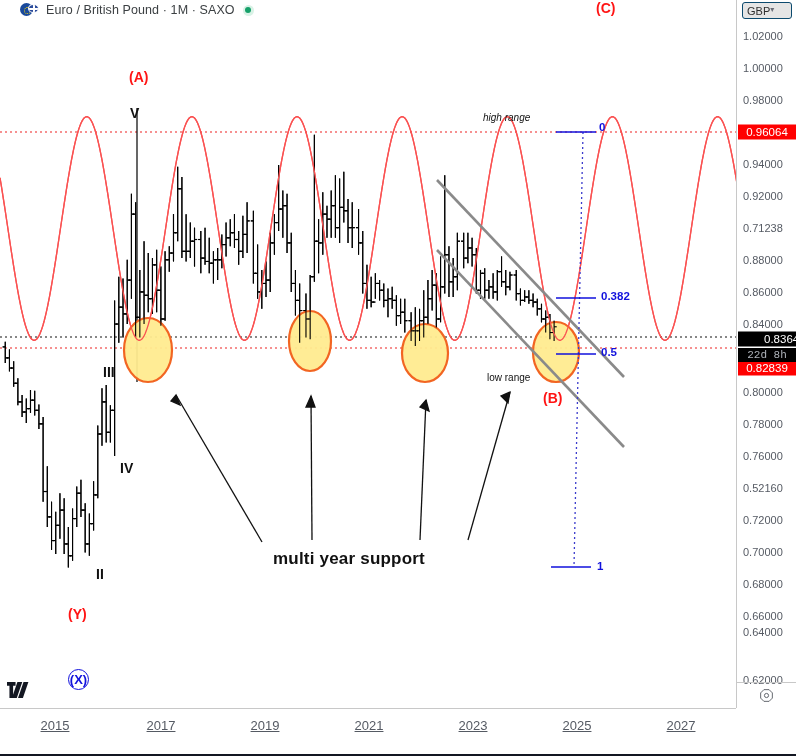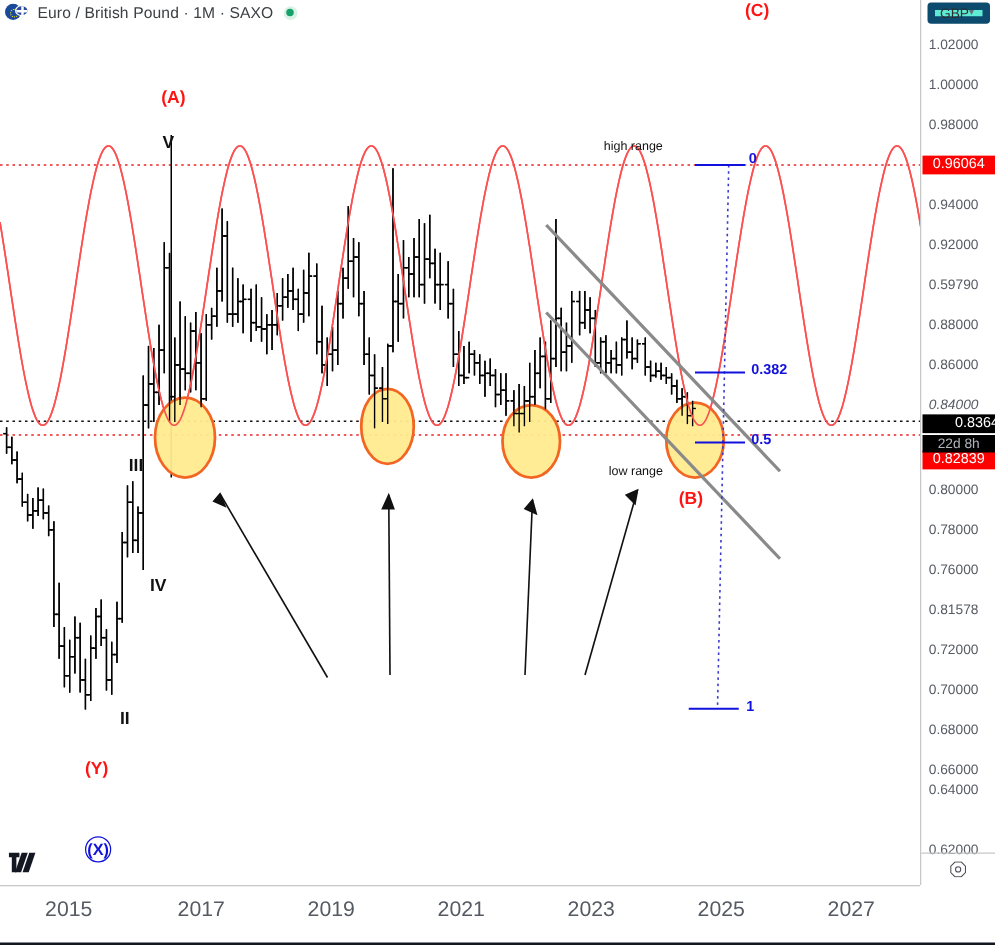--- a/index.html
+++ b/index.html
@@ -15,21 +15,21 @@
     background: #ffffff;
     overflow: hidden;
   }
 
   
   #header {
     position: absolute;
     left: 0; top: 0;
     width: 736px; height: 20px;
     display: flex; align-items: center;
-    padding-left: 4px;
+    padding-left: 20px;
     z-index: 40;
   }
   .flag-pair { position: relative; width: 20px; height: 14px; margin-right: 6px; flex: none; }
   .flag-eu {
     position: absolute; left: 0; top: 0;
     width: 13px; height: 13px; border-radius: 50%;
     background: #19499b;
     overflow: hidden;
   }
   .flag-eu::after {
@@ -93,23 +93,23 @@
     left: 736px; top: 0;
     width: 60px; height: 708px;
     border-left: 1px solid #c8c8c8;
     background: #ffffff;
     z-index: 30;
   }
   #symbol-select {
     position: absolute;
     left: 5px; top: 2px;
     width: 50px; height: 17px;
-    border: 6px solid #0c4a6e;
+    border: 1px solid #0c4a6e;
     border-radius: 3px;
-    background: #5eead4;
+    background: #e5e5e5;
     display: flex; align-items: center;
     justify-content: flex-start;
     padding: 0 4px;
     font-size: 11px;
     color: #2e2e2e;
   }
   #symbol-select .chev {
     font-size: 8px;
     color: #6a6d78;
     transform: translateY(-1px);
@@ -161,24 +161,25 @@
     position: absolute;
     left: 0; top: 708px;
     width: 736px; height: 48px;
     border-top: 1px solid #c8c8c8;
     background: #ffffff;
     z-index: 30;
   }
   .time-label {
     position: absolute;
     top: 9px;
-    font-size: 17px;
+    font-size: 13px;
     color: #555a63;
     transform: translateX(-50%);
     white-space: nowrap;
+    text-decoration: underline;
   }
   #bottom-rule {
     position: absolute;
     left: 0; top: 754px;
     width: 796px; height: 2px;
     background: #131722;
     z-index: 45;
   }
 
   
@@ -1077,23 +1078,24 @@
     <div class="anno anno-red" style="left:129px; top:69px;">(A)</div>
     <div class="anno anno-red" style="left:543px; top:390px;">(B)</div>
     <div class="anno anno-red" style="left:68px; top:606px;">(Y)</div>
     <div id="x-circle" style="left:68px; top:669px;">(X)</div>
 
     <div class="anno anno-black" style="left:130px; top:105px;">V</div>
     <div class="anno anno-black" style="left:103px; top:364px;">III</div>
     <div class="anno anno-black" style="left:120px; top:460px;text-align:right;">IV</div>
     <div class="anno anno-black" style="left:96px; top:566px;">II</div>
 
-    <div class="anno anno-small-black" style="left:483px; top:112px;">high range</div>
+    <div class="anno anno-small-black" style="left:483px; top:112px;font-style:italic;">high range</div>
     <div class="anno anno-small-black" style="left:487px; top:372px;">low range</div>
 
+    <div class="anno anno-support" style="left:273px; top:549px;">multi year support</div>
 
     <div class="anno anno-blue" style="left:599px; top:121px;">0</div>
     <div class="anno anno-blue" style="left:601px; top:290px;">0.382</div>
     <div class="anno anno-blue" style="left:601px; top:346px;">0.5</div>
     <div class="anno anno-blue" style="left:597px; top:560px;">1</div>
   </div>
 
   <div id="tv-logo">
     <svg width="22" height="16" viewBox="0 0 36 26">
       <path d="M0 0 h14 v6 h-4 v20 h-6 v-20 h-4 z" fill="#131722"></path>
@@ -1107,41 +1109,41 @@
       <span>GBP</span>
       <span class="chev">▾</span>
     </div>
     <div id="tick-host">
         <div class="tick-label" style="top: 36px;">1.02000</div>
         <div class="tick-label" style="top: 68px;">1.00000</div>
         <div class="tick-label" style="top: 100px;">0.98000</div>
         <div class="tick-label" style="top: 132px;">0.96000</div>
         <div class="tick-label" style="top: 164px;">0.94000</div>
         <div class="tick-label" style="top: 196px;">0.92000</div>
-        <div class="tick-label" style="top: 228px;">0.59790</div>
+        <div class="tick-label" style="top: 228px;">0.71238</div>
         <div class="tick-label" style="top: 260px;">0.88000</div>
         <div class="tick-label" style="top: 292px;">0.86000</div>
-        <div class="tick-label" style="top: 324px; font-style: italic;">0.84000</div>
+        <div class="tick-label" style="top: 324px;">0.84000</div>
         <div class="tick-label" style="top: 356px;">0.82000</div>
         <div class="tick-label" style="top: 392px;">0.80000</div>
         <div class="tick-label" style="top: 424px;">0.78000</div>
         <div class="tick-label" style="top: 456px;">0.76000</div>
-        <div class="tick-label" style="top: 488px;">0.81578</div>
+        <div class="tick-label" style="top: 488px;">0.52160</div>
         <div class="tick-label" style="top: 520px;">0.72000</div>
         <div class="tick-label" style="top: 552px;">0.70000</div>
         <div class="tick-label" style="top: 584px;">0.68000</div>
         <div class="tick-label" style="top: 616px;">0.66000</div>
         <div class="tick-label" style="top: 632px;">0.64000</div>
         <div class="tick-label" style="top: 680px;">0.62000</div>
       </div>
     <div id="badge-host">
         <div class="price-badge badge-red" style="top: 132px;">0.96064</div>
         <div class="price-badge badge-black" style="top: 339px; padding-left: 26px;">0.83642</div>
         <div class="price-badge badge-red" style="top: 368px;">0.82839</div>
-        <div id="countdown-badge" style="top: 348px;">22d 8h</div>
+        <div id="countdown-badge" style="top: 348px; font-family: Liberation Mono, monospace;">22d 8h</div>
       </div>
     <div id="scale-settings">
       <svg width="13" height="13" viewBox="0 0 20 20">
         <polygon points="6,1 14,1 19,6 19,14 14,19 6,19 1,14 1,6" fill="none" stroke="#4a4d55" stroke-width="1.3"></polygon>
         <circle cx="10" cy="10" r="3.2" fill="none" stroke="#4a4d55" stroke-width="1.3"></circle>
       </svg>
     </div>
   </div>
 
   <div id="time-scale">

